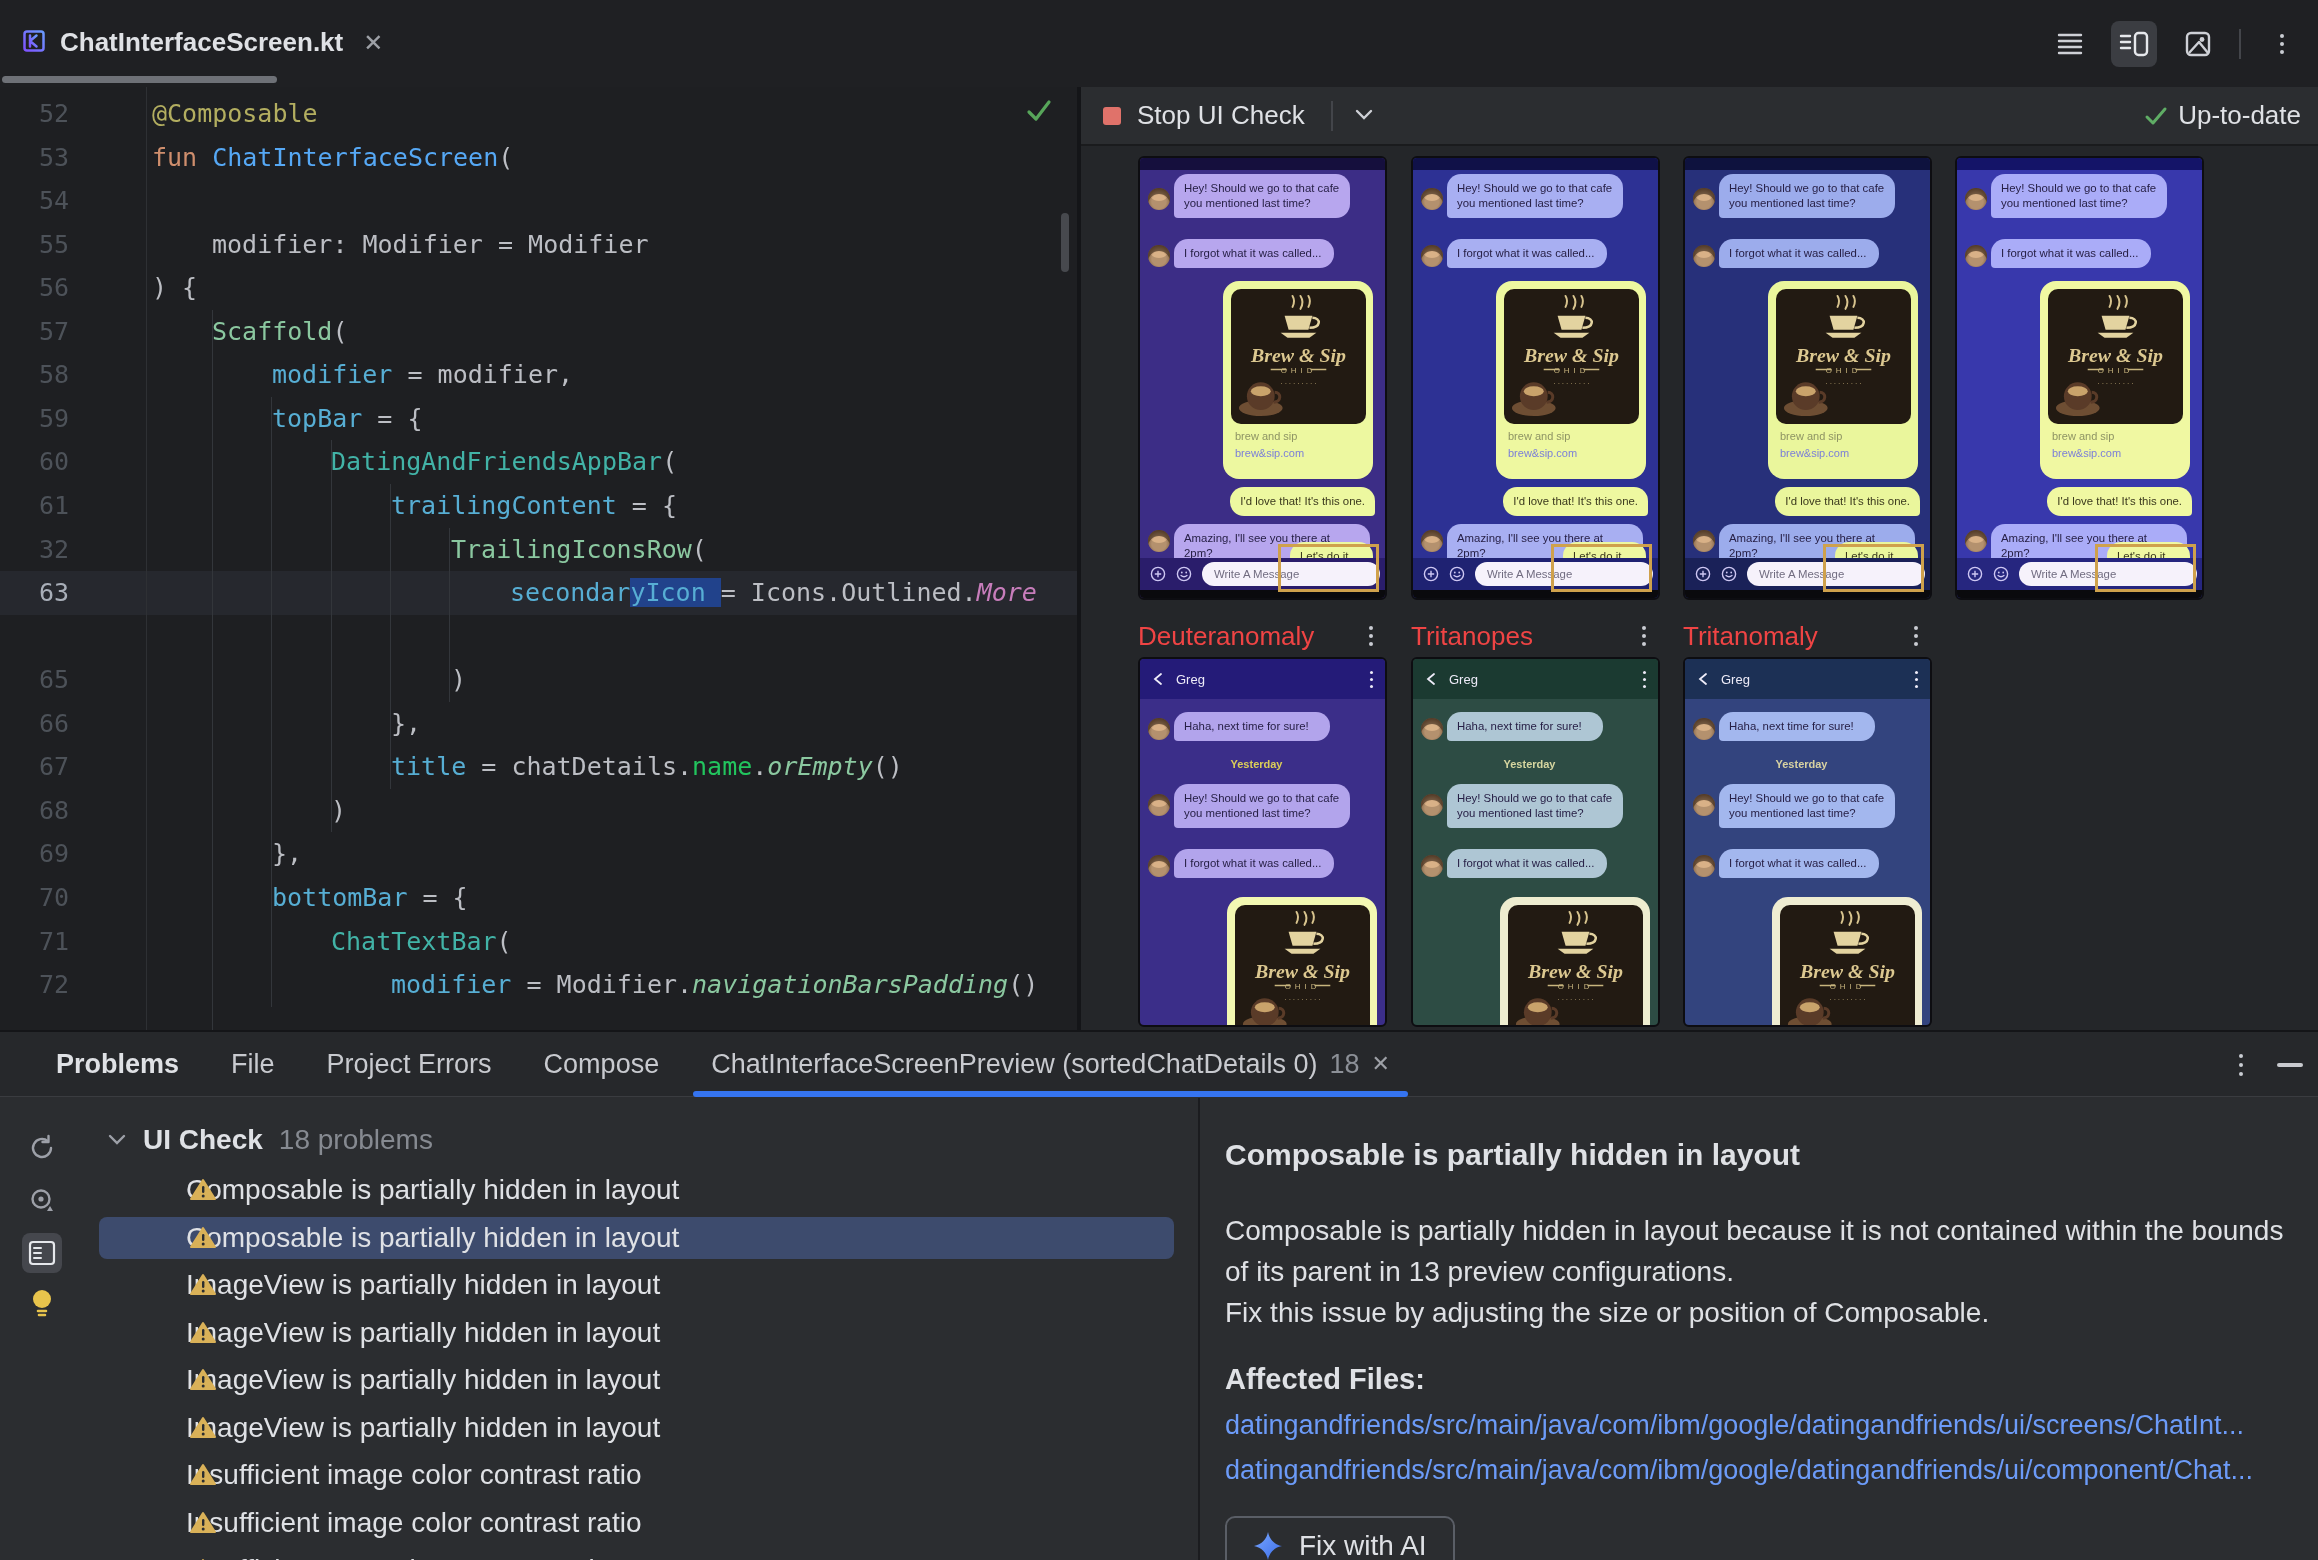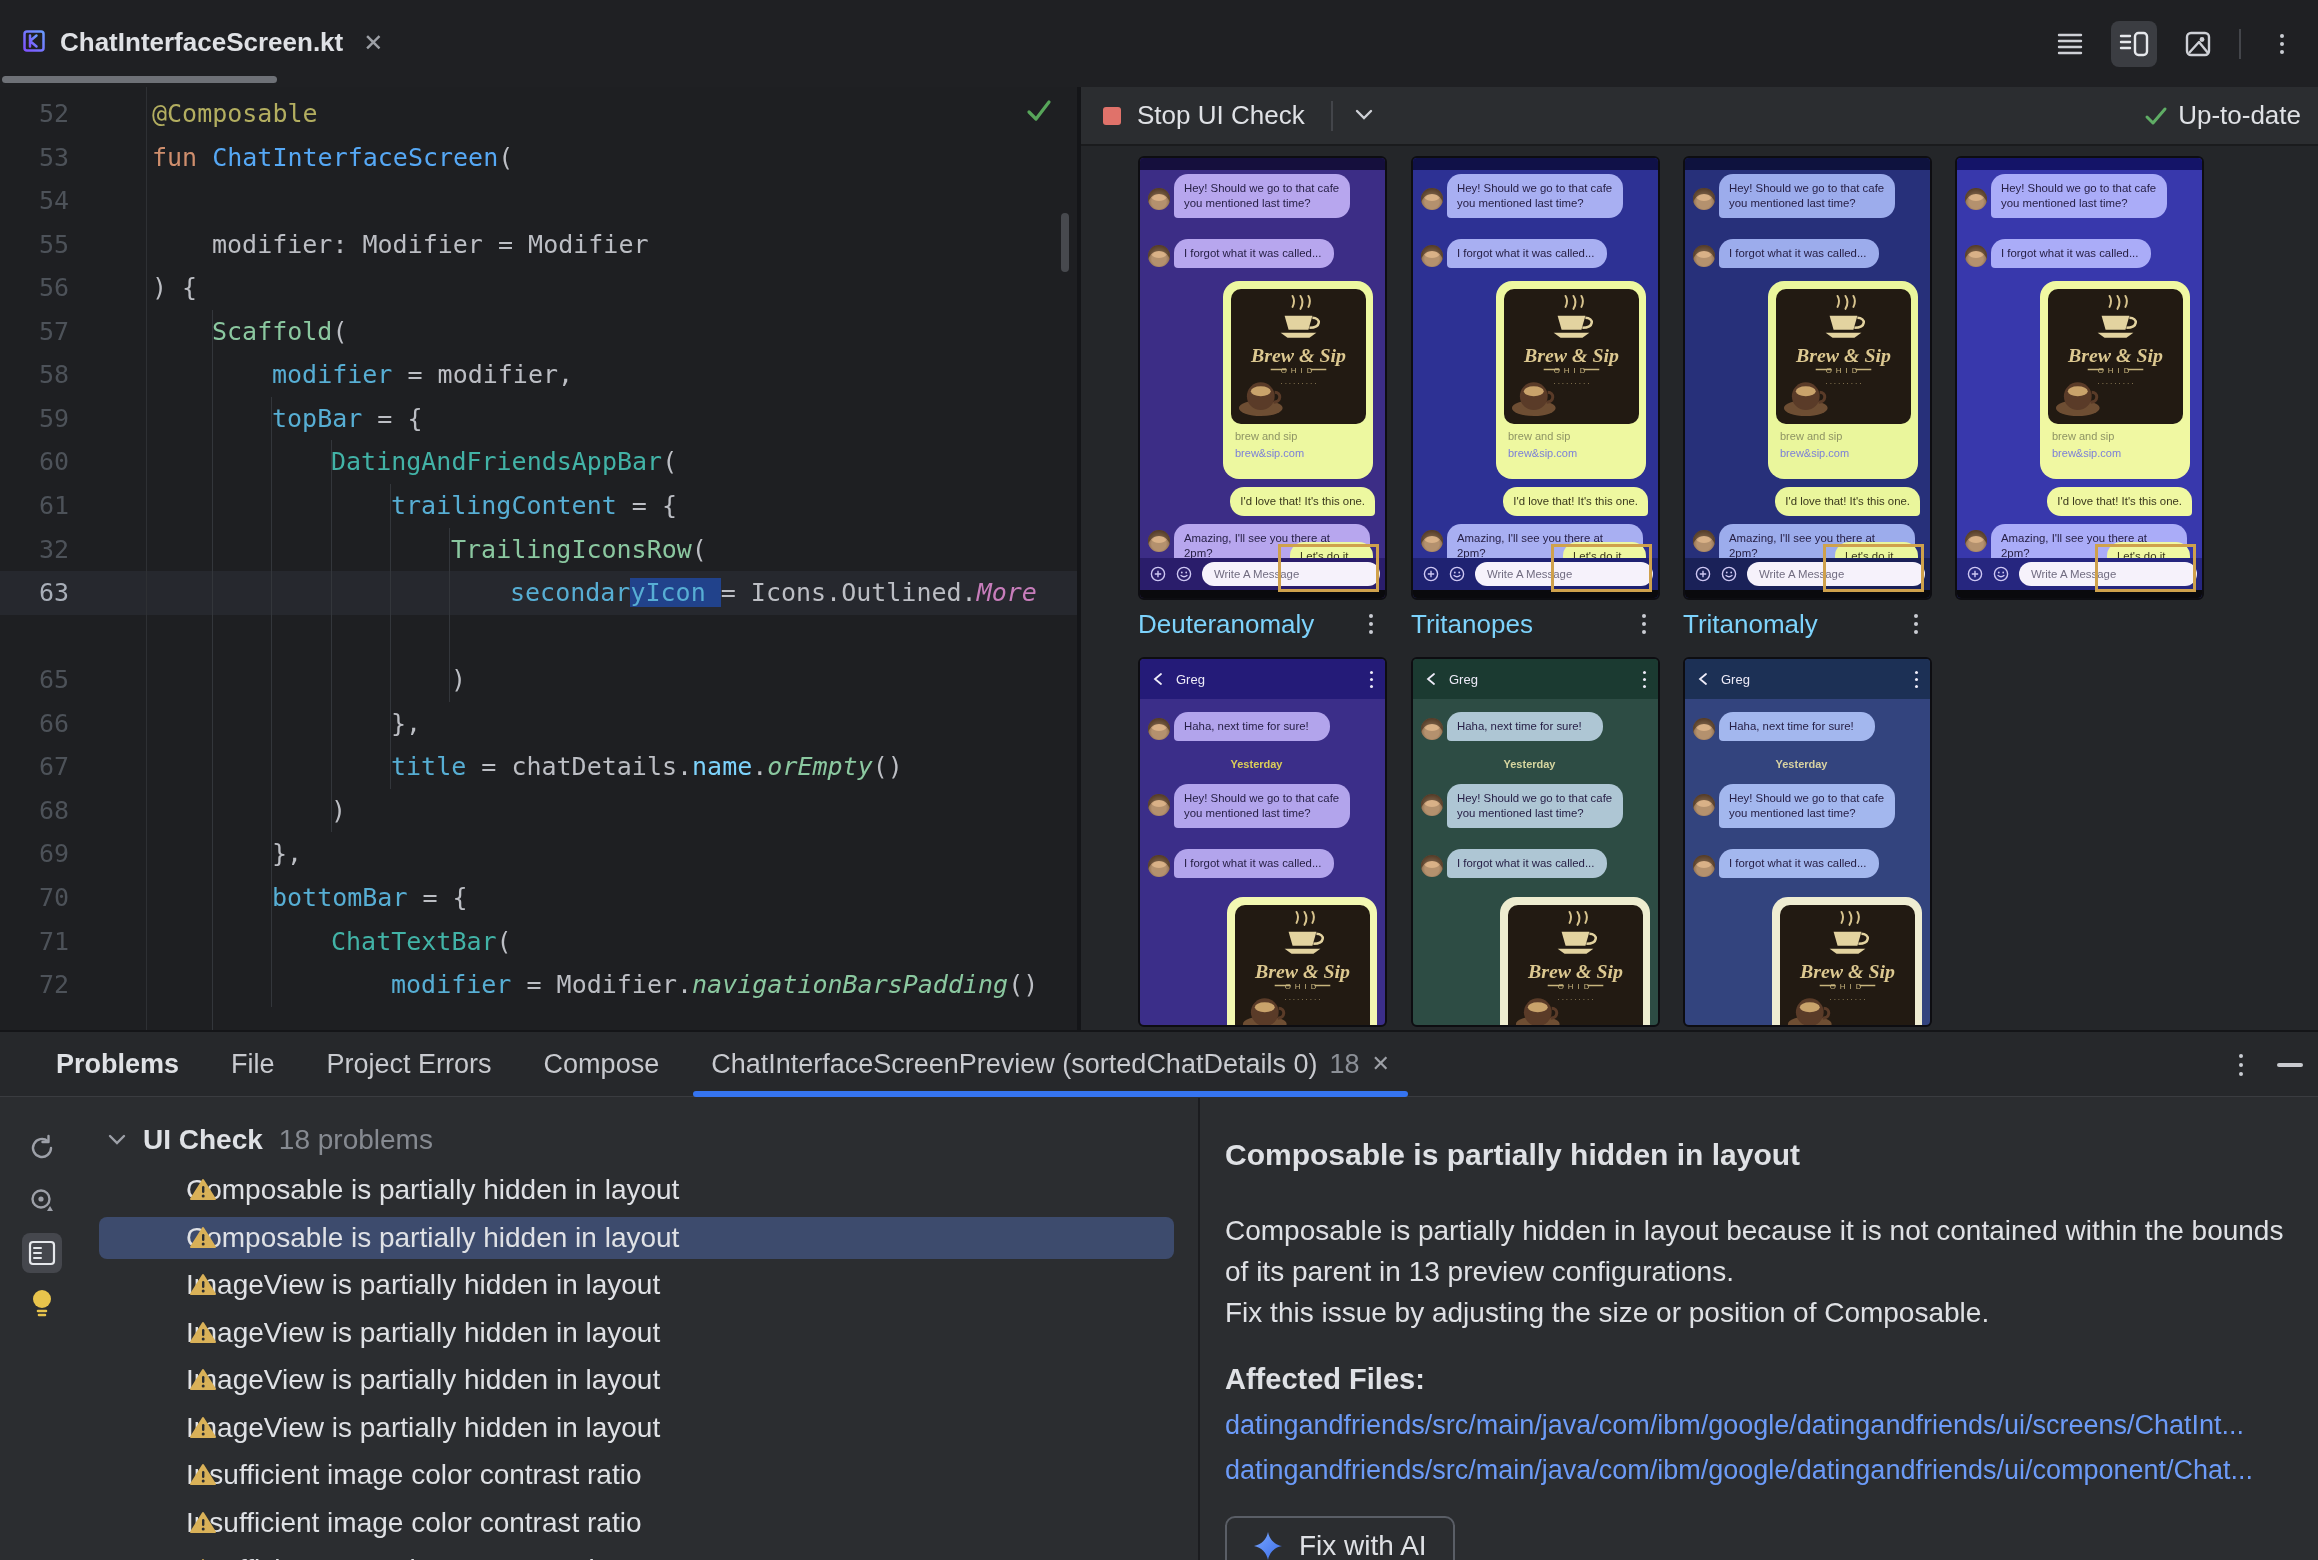--- a/index.html
+++ b/index.html
@@ -19,21 +19,21 @@
   .editor{position:absolute;left:0;top:87px;width:1077px;height:943px;background:#1E1F22;overflow:hidden;}
   .gutter-sep{position:absolute;left:146px;top:0;width:1px;height:943px;background:#2E3034;}
   .caret-row{position:absolute;left:0;width:1077px;height:44px;background:#26282E;}
   .iguide{position:absolute;width:1px;background:#33363B;}
   .code-line{position:absolute;left:0;width:1188px;height:44px;font:25px/44px "DejaVu Sans Mono",monospace;white-space:pre;}
   .lnum{position:absolute;left:0;width:69px;text-align:right;color:#4D5259;font:25px/44px "DejaVu Sans Mono",monospace;}
   .lnum.cur{color:#A8AEB8;}
   .tokens{position:absolute;top:0;}
   .tok.ann{color:#B3AE60}.tok.kw{color:#CF8E6D}.tok.fn{color:#56A8F5}.tok.pl{color:#BCBEC4}
   .tok.comp{color:#8BC8A0}.tok.tcomp{color:#42B3A7}.tok.arg{color:#57AED4}
-  .tok.prop{color:#7dd3fc}.tok.iprop{color:#C77DBB;font-style:italic}
+  .tok.prop{color:#22c55e}.tok.iprop{color:#C77DBB;font-style:italic}
   .tok.iext{color:#8BC8A0;font-style:italic}
   .tok.sel{background:#21428B;}
   .ed-check{position:absolute;left:1024px;top:10px;}
   .ed-scroll{position:absolute;left:1061px;top:126px;width:8px;height:59px;background:#47494E;border-radius:4px;}
   .vsep{position:absolute;left:1077px;top:87px;width:4px;height:943px;background:#141518;}
   
   .preview{position:absolute;left:1081px;top:87px;width:1238px;height:943px;background:#242629;overflow:hidden;}
   .pv-toolbar{position:absolute;left:0;top:0;width:1238px;height:57px;background:#2B2D30;border-bottom:2px solid #1A1B1D;
               display:flex;align-items:center;}
   .stopbtn{display:flex;align-items:center;gap:16px;margin-left:22px;font-size:26px;color:#DFE1E5;}
@@ -48,21 +48,21 @@
   .bubble{position:absolute;font-size:11.4px;line-height:15px;padding:7px 10px;border-radius:14px;color:#272046;box-sizing:border-box;}
   .bubble.l{border-bottom-left-radius:4px;}
   .bubble.r{border-bottom-right-radius:4px;color:#3A381C;}
   .datechip{position:absolute;left:0;right:12px;text-align:center;font-size:11px;font-weight:bold;}
   .imgbubble{position:absolute;border-radius:16px;box-sizing:border-box;}
   .imgcap1{position:absolute;left:12px;font-size:11px;color:#8E9464;}
   .imgcap2{position:absolute;left:12px;font-size:11px;color:#7B7FD8;}
   .chatbar{position:absolute;left:0;right:0;display:flex;align-items:center;z-index:2;}
   .pill{background:#F6F2FB;border-radius:13px;color:#716C80;font-size:11.4px;display:flex;align-items:center;padding-left:12px;}
   .goldbox{position:absolute;border:3px solid #CFA14C;z-index:3;}
-  .pv-label{position:absolute;height:36px;font-size:26px;color:#7dd3fc;display:flex;align-items:center;}
+  .pv-label{position:absolute;height:36px;font-size:26px;color:#ef4444;display:flex;align-items:center;margin-top:12px;}
   .kebab{display:inline-flex;flex-direction:column;gap:4px;align-items:center;}
   .kebab i{width:4px;height:4px;border-radius:50%;background:#C9CCD2;}
   .appbar{position:absolute;left:0;right:0;top:0;height:40px;display:flex;align-items:center;color:#EDEBF8;font-size:13px;z-index:2;}
   .appbar .kebab i{background:#EDEBF8;width:3px;height:3px;gap:3px;}
   
   .bottom{position:absolute;left:0;top:1030px;width:2319px;height:531px;background:#2B2D30;border-top:2px solid #141518;box-sizing:border-box;}
   .btabs{position:absolute;left:0;top:0;width:2319px;height:65px;background:#26282B;border-bottom:1px solid #3A3C40;
          display:flex;align-items:center;padding-left:34px;box-sizing:border-box;gap:8px;}
   .btab{position:relative;height:65px;display:flex;align-items:center;gap:12px;padding:0 22px;font-size:27px;color:#C8CACF;}
   .btab.title{font-weight:bold;color:#DFE1E5;}

